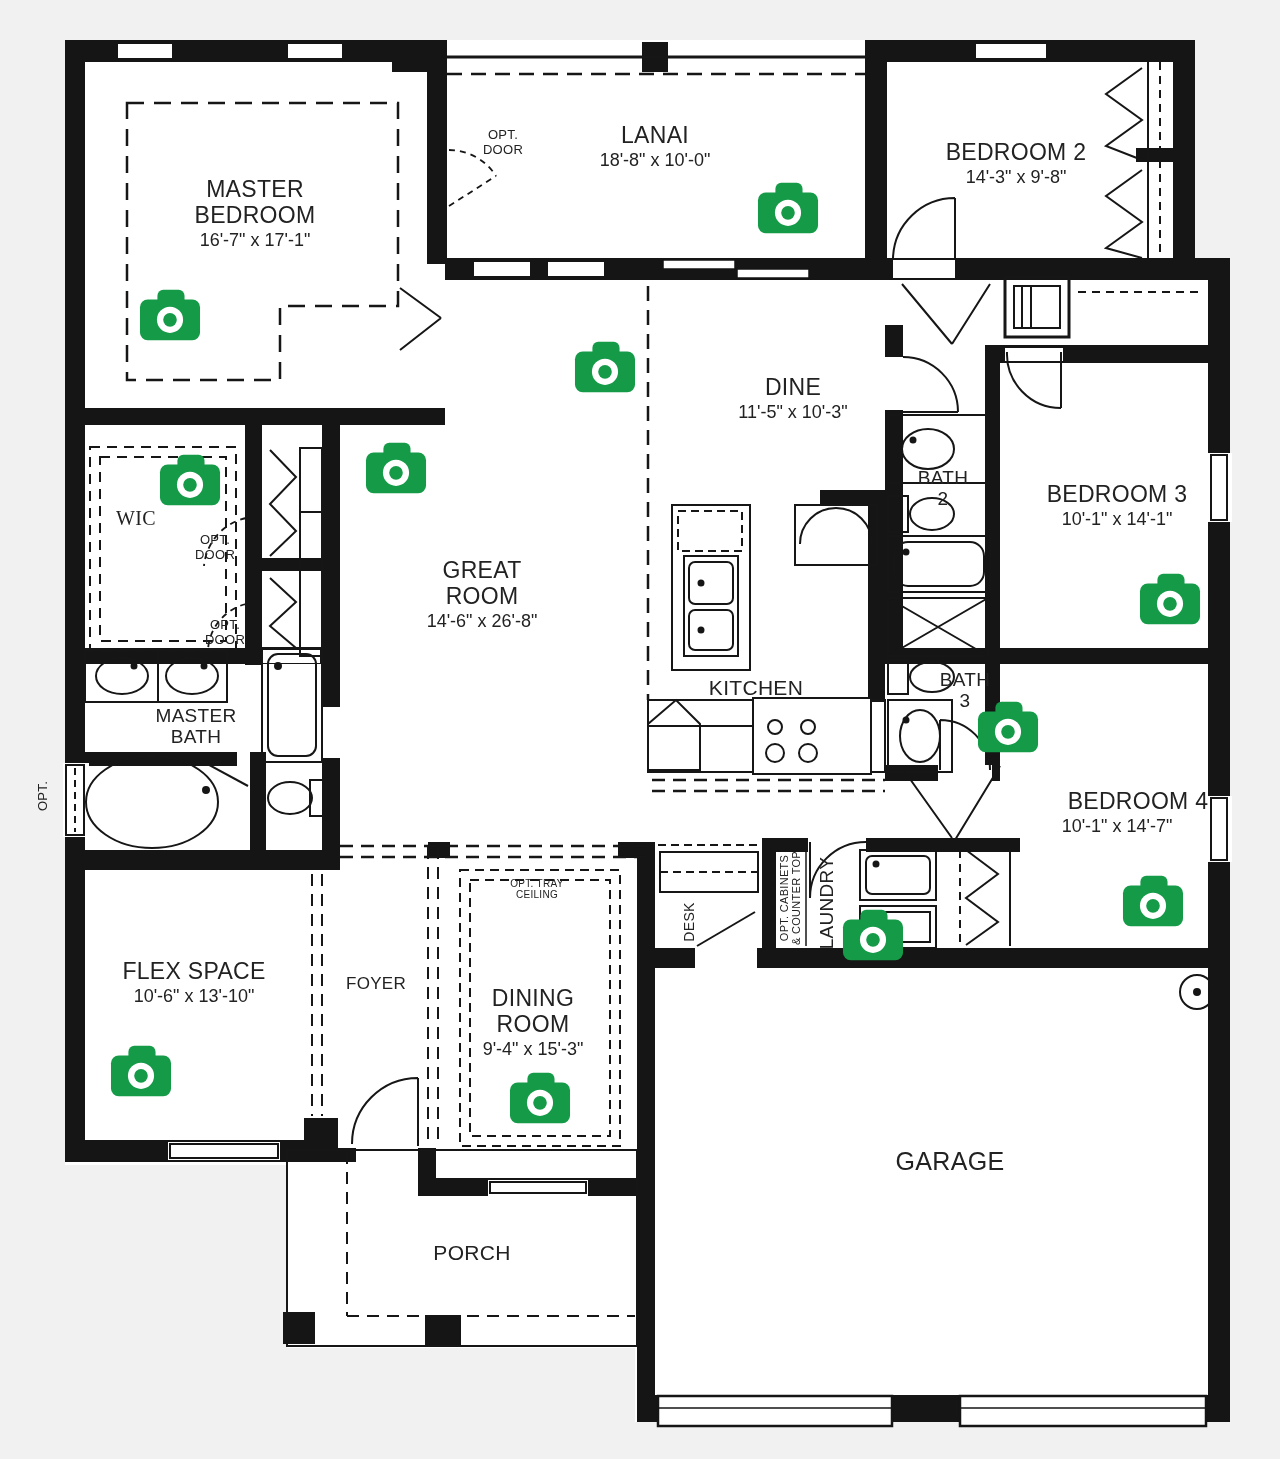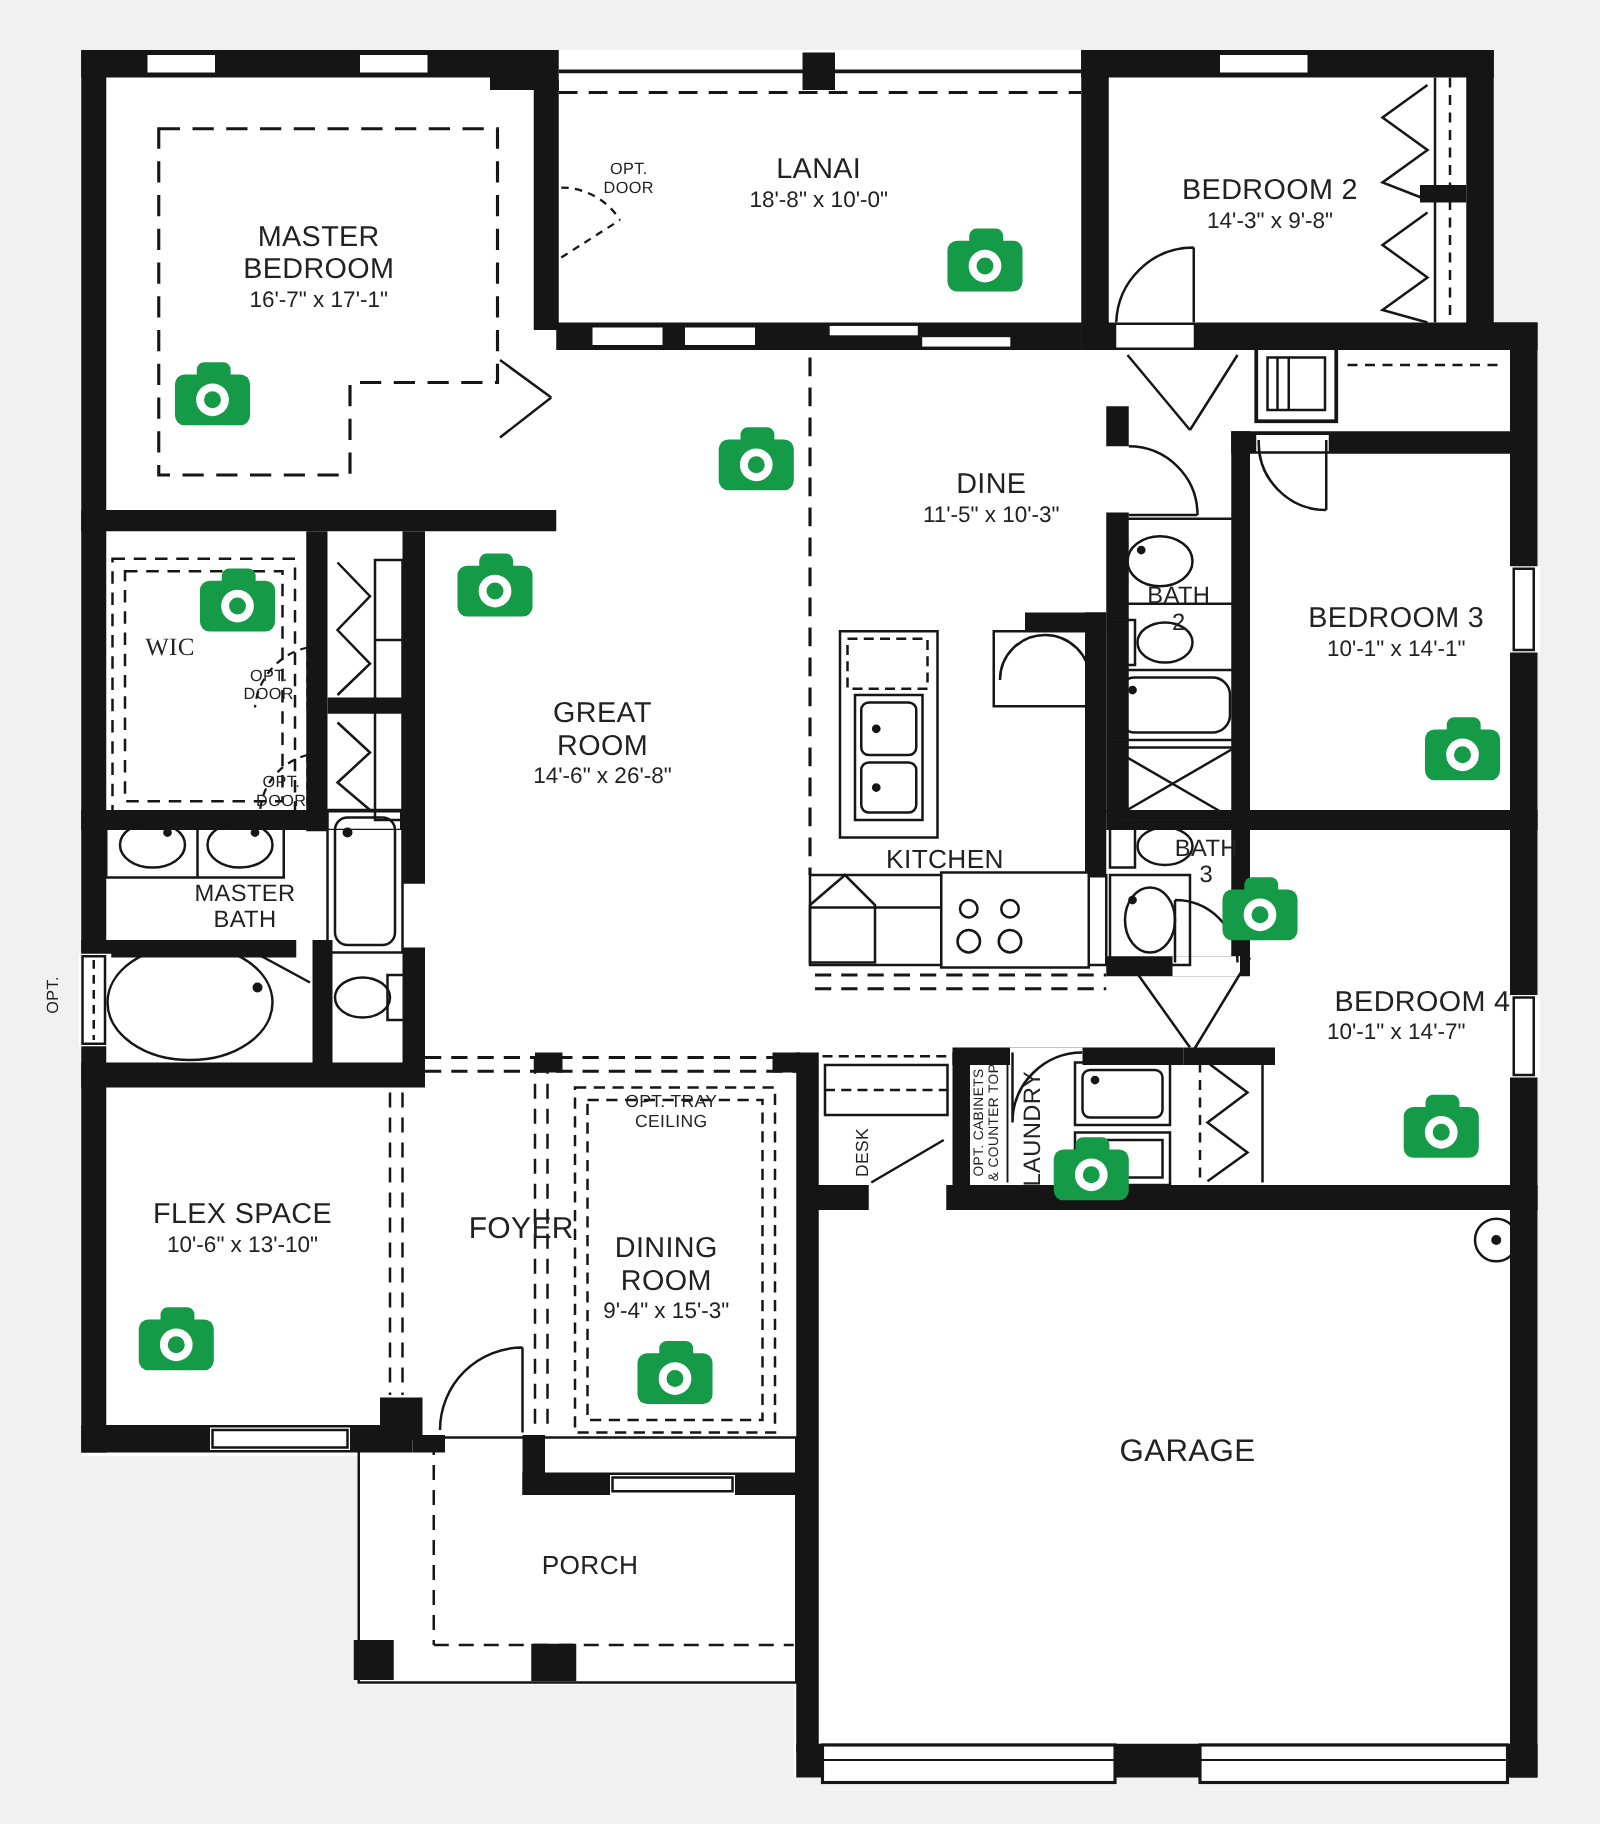--- a/index.html
+++ b/index.html
@@ -305,24 +305,24 @@
         <span style="display: block;">OPT. CABINETS</span>
         <span style="display: block;">&amp; COUNTER TOP</span>
       </div>
       <div class="label rot" style="left: 827px; top: 903px; font-size: 19px;">
         <span style="display: block;">LAUNDRY</span>
       </div>
       <div class="label" style="left: 194px; top: 982px; font-size: 23px;">
         <span style="display: block;">FLEX SPACE</span>
         <div class="dims" style="font-size: 18px;">10'-6" x 13'-10"</div>
       </div>
-      <div class="label" style="left: 376px; top: 984px; font-size: 24px; margin-left: 41px;">
+      <div class="label" style="left: 376px; top: 984px; font-size: 17px;">
         <span style="display: block;">FOYER</span>
       </div>
-      <div class="label" style="left: 537px; top: 889px; font-size: 14px;">
+      <div class="label" style="left: 537px; top: 889px; font-size: 10px;">
         <span style="display: block;">OPT. TRAY</span>
         <span style="display: block;">CEILING</span>
       </div>
       <div class="label" style="left: 533px; top: 1022px; font-size: 23px;">
         <span style="display: block;">DINING</span>
         <span style="display: block;">ROOM</span>
         <div class="dims" style="font-size: 18px;">9'-4" x 15'-3"</div>
       </div>
       <div class="label" style="left: 950px; top: 1161px; font-size: 25px;">
         <span style="display: block;">GARAGE</span>

